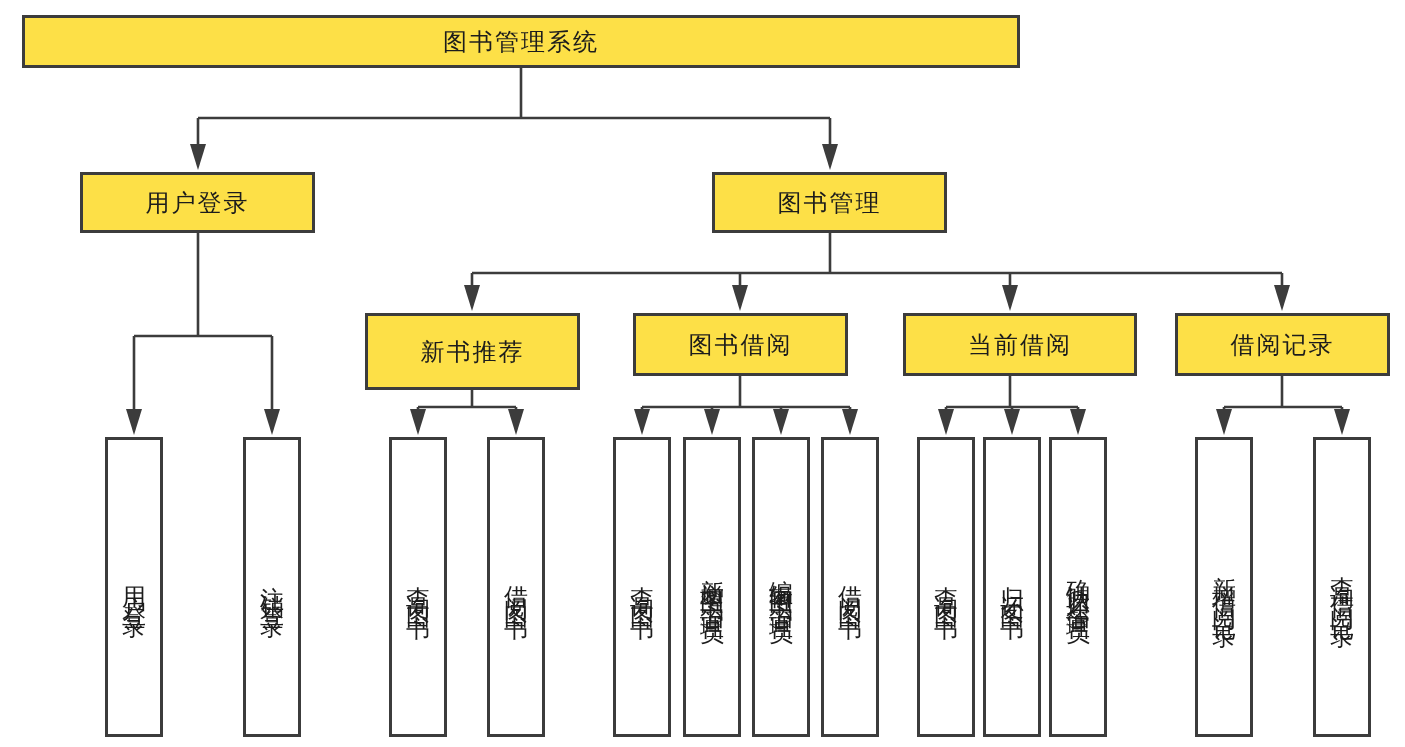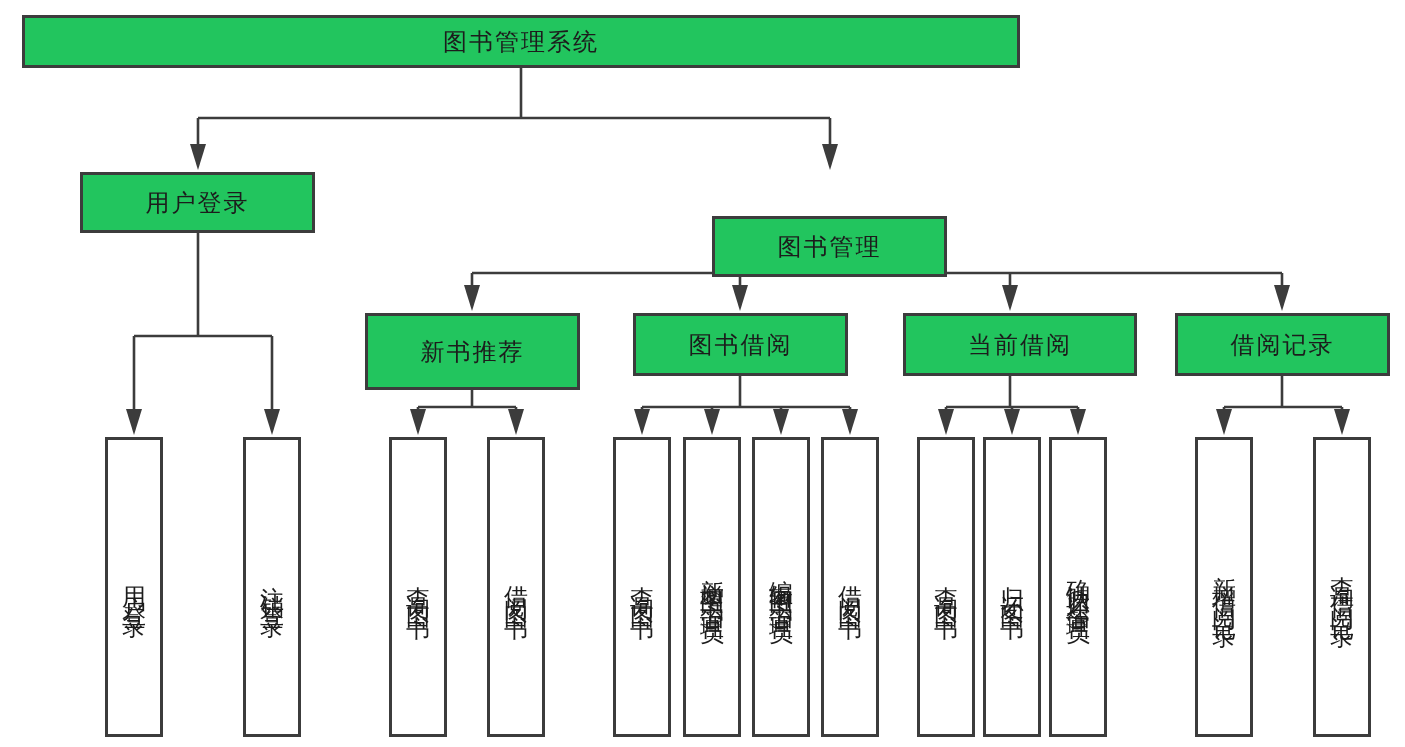--- a/index.html
+++ b/index.html
@@ -8,21 +8,21 @@
     width:1405px;height:747px;
     background:#ffffff;
     font-family:"Liberation Sans","DejaVu Sans",sans-serif;
     overflow:hidden;
   }
   #connector-svg{position:absolute;left:0;top:0;width:1405px;height:747px;}
   .hbox{
     position:absolute;
     box-sizing:border-box;
     border:3px solid #3c3c3c;
-    background:#22c55e;
+    background:#fde047;
     display:flex;align-items:center;justify-content:center;
     font-size:24px;color:#1c1c1c;letter-spacing:2px;
     z-index:2;
   }
   .leaf{
     position:absolute;
     box-sizing:border-box;
     width:58px;height:300px;top:437px;
     border:3px solid #3c3c3c;
     background:#ffffff;
@@ -85,21 +85,21 @@
     </g>
   </svg>
 
   <div class="hbox" style="left:22px;top:15px;width:998px;height:53px;">
     <span>图书管理系统</span>
   </div>
 
   <div class="hbox" style="left:80px;top:172px;width:235px;height:61px;">
     <span>用户登录</span>
   </div>
-  <div class="hbox" style="left:712px;top:172px;width:235px;height:61px;margin-top:44px;">
+  <div class="hbox" style="left:712px;top:172px;width:235px;height:61px;">
     <span>图书管理</span>
   </div>
 
   <div class="hbox" style="left:365px;top:313px;width:215px;height:77px;">
     <span>新书推荐</span>
   </div>
   <div class="hbox" style="left:633px;top:313px;width:215px;height:63px;">
     <span>图书借阅</span>
   </div>
   <div class="hbox" style="left:903px;top:313px;width:234px;height:63px;">

